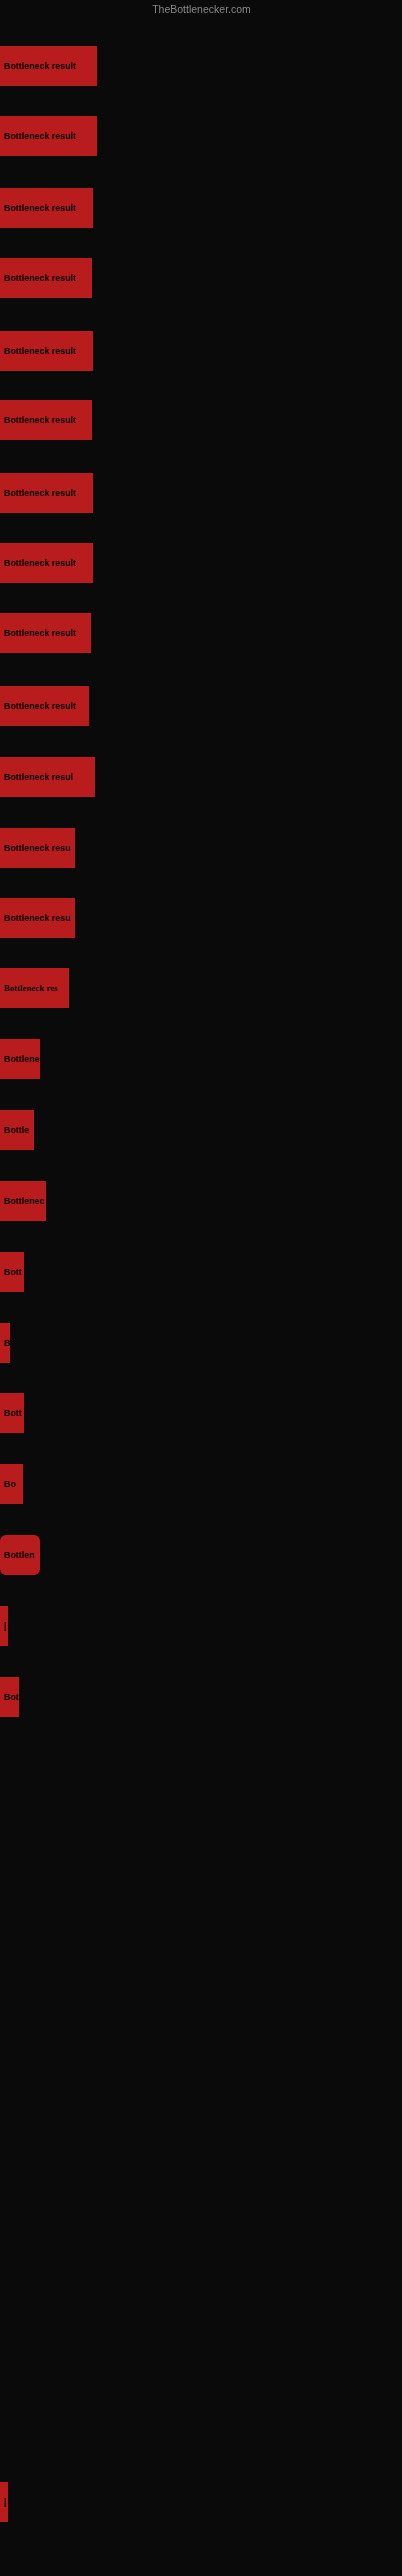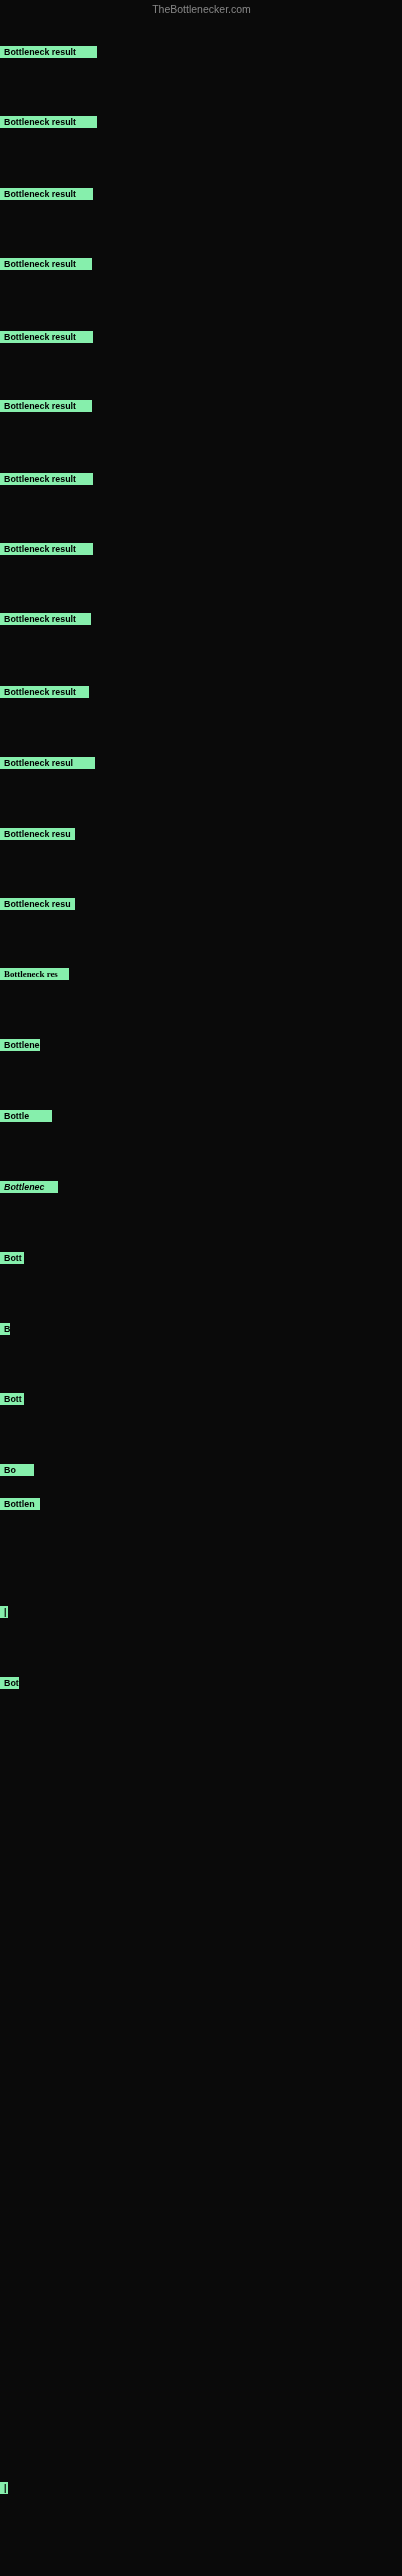--- a/index.html
+++ b/index.html
@@ -15,25 +15,25 @@
       top: 3.2px;
       left: 0;
       right: 0;
       text-align: center;
       color: #888;
       font-size: 10.5px;
     }
     .bottleneck-badge {
       position: absolute;
       left: 0;
-      background: #86efac;
+      background: #b91c1c;
       color: #000;
       font-size: 8.9px;
       font-weight: bold;
-      padding: 1px 4px;
+      padding: 15px 4px;
       white-space: nowrap;
       overflow: hidden;
     }
   </style>
 </head>
 <body>
 
 <span class="site-title">TheBottlenecker.com</span>
 
 <div id="badges-container">
@@ -45,24 +45,24 @@
     <div class="bottleneck-badge" style="top: 400px; width: 92px;">Bottleneck result</div>
     <div class="bottleneck-badge" style="top: 473px; width: 93px;">Bottleneck result</div>
     <div class="bottleneck-badge" style="top: 543px; width: 93px;">Bottleneck result</div>
     <div class="bottleneck-badge" style="top: 613px; width: 91px;">Bottleneck result</div>
     <div class="bottleneck-badge" style="top: 686px; width: 89px;">Bottleneck result</div>
     <div class="bottleneck-badge" style="top: 757px; width: 95px;">Bottleneck resul</div>
     <div class="bottleneck-badge" style="top: 828px; width: 75px;">Bottleneck resu</div>
     <div class="bottleneck-badge" style="top: 898px; width: 75px;">Bottleneck resu</div>
     <div class="bottleneck-badge" style="top: 968px; width: 69px; font-family: Liberation Serif, serif;">Bottleneck res</div>
     <div class="bottleneck-badge" style="top: 1039px; width: 40px;">Bottleneck</div>
-    <div class="bottleneck-badge" style="top: 1110px; width: 52px;">Bottle</div>
-    <div class="bottleneck-badge" style="top: 1181px; width: 58px; font-style: italic;">Bottlenec</div>
+    <div class="bottleneck-badge" style="top: 1110px; width: 34px;">Bottle</div>
+    <div class="bottleneck-badge" style="top: 1181px; width: 46px;">Bottlenec</div>
     <div class="bottleneck-badge" style="top: 1252px; width: 24px;">Bott</div>
     <div class="bottleneck-badge" style="top: 1323px; width: 9.7px;">B</div>
     <div class="bottleneck-badge" style="top: 1393px; width: 24px;">Bott</div>
-    <div class="bottleneck-badge" style="top: 1464px; width: 34px;">Bo</div>
-    <div class="bottleneck-badge" style="top: 1498px; width: 40px;">Bottlen</div>
+    <div class="bottleneck-badge" style="top: 1464px; width: 23px;">Bo</div>
+    <div class="bottleneck-badge" style="top: 1535px; width: 40px; border-radius: 6px;">Bottlen</div>
     <div class="bottleneck-badge" style="top: 1606px; width: 4.8px;">|</div>
     <div class="bottleneck-badge" style="top: 1677px; width: 19.3px; text-align: right;">Bot</div>
     <div class="bottleneck-badge" style="top: 2482px; width: 4.8px;">|</div>
   </div>
 
 
 </body></html>

